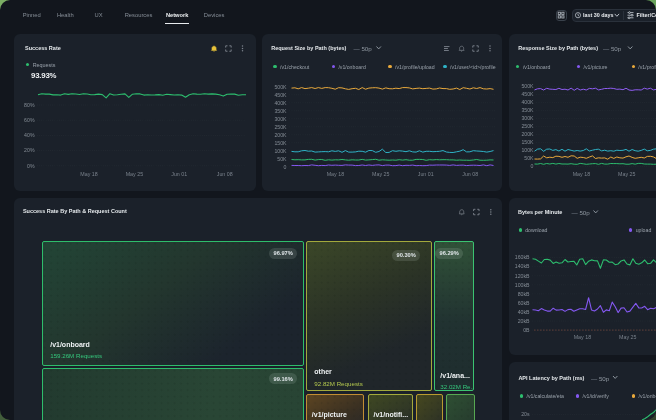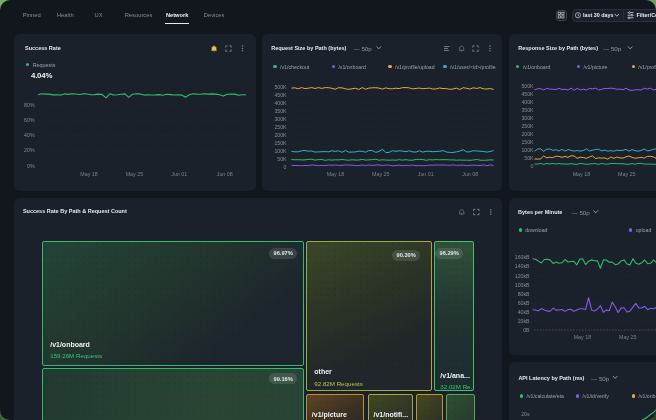--- a/index.html
+++ b/index.html
@@ -38,21 +38,21 @@
     </svg>
 <div style="position:absolute;left:623px;top:10.5px;width:1px;height:9.5px;background:#2a313b;"></div>
 <span style="position:absolute;left:583px;top:12.1px;font-size:5.4px;font-weight:bold;color:#e8ebee;">last 30 days</span>
 <span style="position:absolute;left:636.5px;top:12.1px;font-size:5.4px;font-weight:bold;color:#e8ebee;">Filter/Co</span>
 <div class="card" style="left:14px;top:34px;width:241.5px;height:157px;">
 <span class="ct" style="left:11px;top:11px;">Success Rate</span>
 <span style="position:absolute;left:12px;top:27.8px;display:flex;align-items:center;white-space:nowrap;">
         <span style="width:3.2px;height:3.2px;border-radius:50%;background:#2dbd6e;margin-right:3.5px;flex:none;"></span>
         <span style="font-size:5.4px;color:#99a1aa;">Requests</span>
       </span>
-<span style="position:absolute;left:17px;top:37.2px;font-size:7.8px;font-weight:bold;color:#eef1f3;letter-spacing:-0.2px;">4.04%</span>
+<span style="position:absolute;left:17px;top:37.2px;font-size:7.8px;font-weight:bold;color:#eef1f3;letter-spacing:-0.2px;">93.93%</span>
 <svg width="241.5" height="157">
         <g transform="translate(197.3,11.9) scale(0.78)">
           <path d="M3.5,0.4 C1.8,0.4 0.9,1.7 0.9,3.2 L0.9,4.8 L0.3,5.7 L6.7,5.7 L6.1,4.8 L6.1,3.2 C6.1,1.7 5.2,0.4 3.5,0.4 Z" fill="#e7c23a" stroke="#e7c23a" stroke-width="0.9"></path>
           <path d="M2.6,6.3 A1,1 0 0 0 4.4,6.3" fill="none" stroke="#e7c23a" stroke-width="0.9"></path>
         </g>
         <g transform="translate(211.7,11.8) scale(0.78)" stroke="#7b828b" stroke-width="1.2" fill="none">
           <path d="M0,2.3 V0 H2.3 M4.7,0 H7 V2.3 M7,4.7 V7 H4.7 M2.3,7 H0 V4.7"></path>
         </g>
         <g fill="#7b828b">
           <circle cx="228.5" cy="12.1" r="0.75"></circle>

